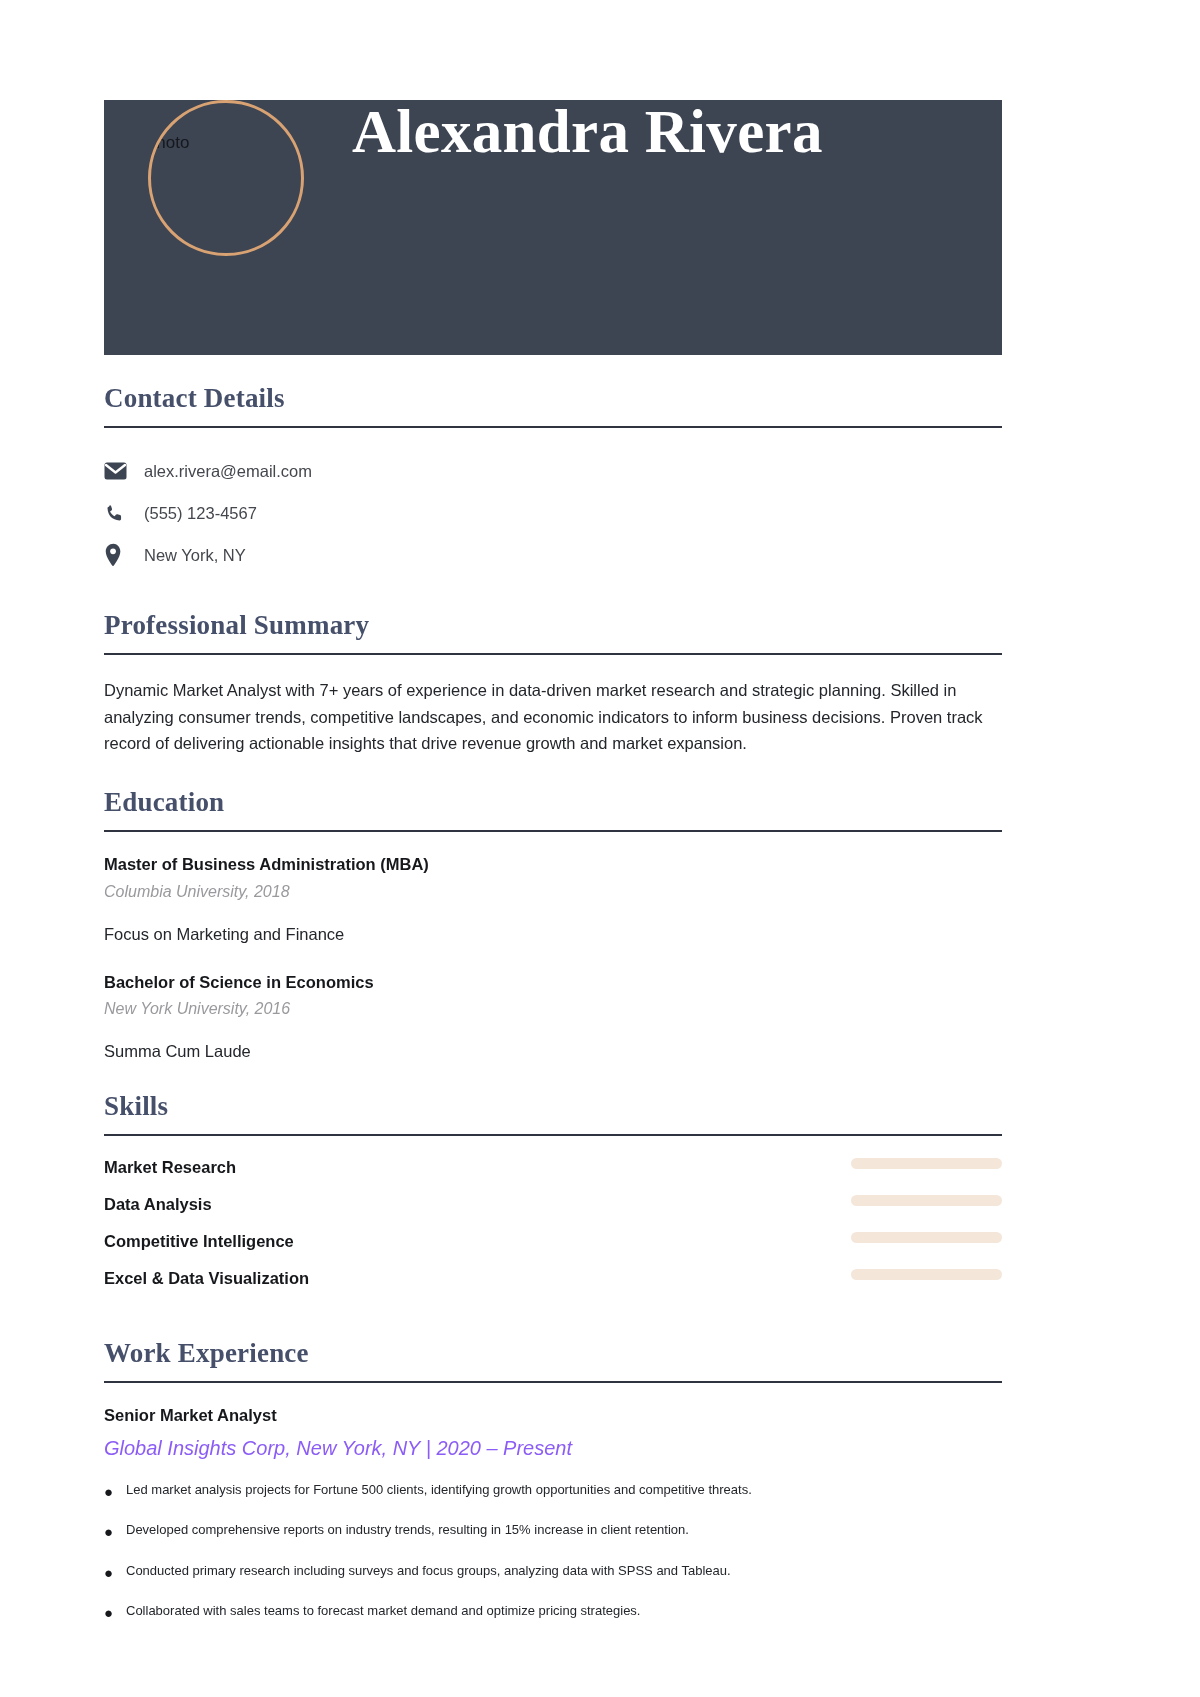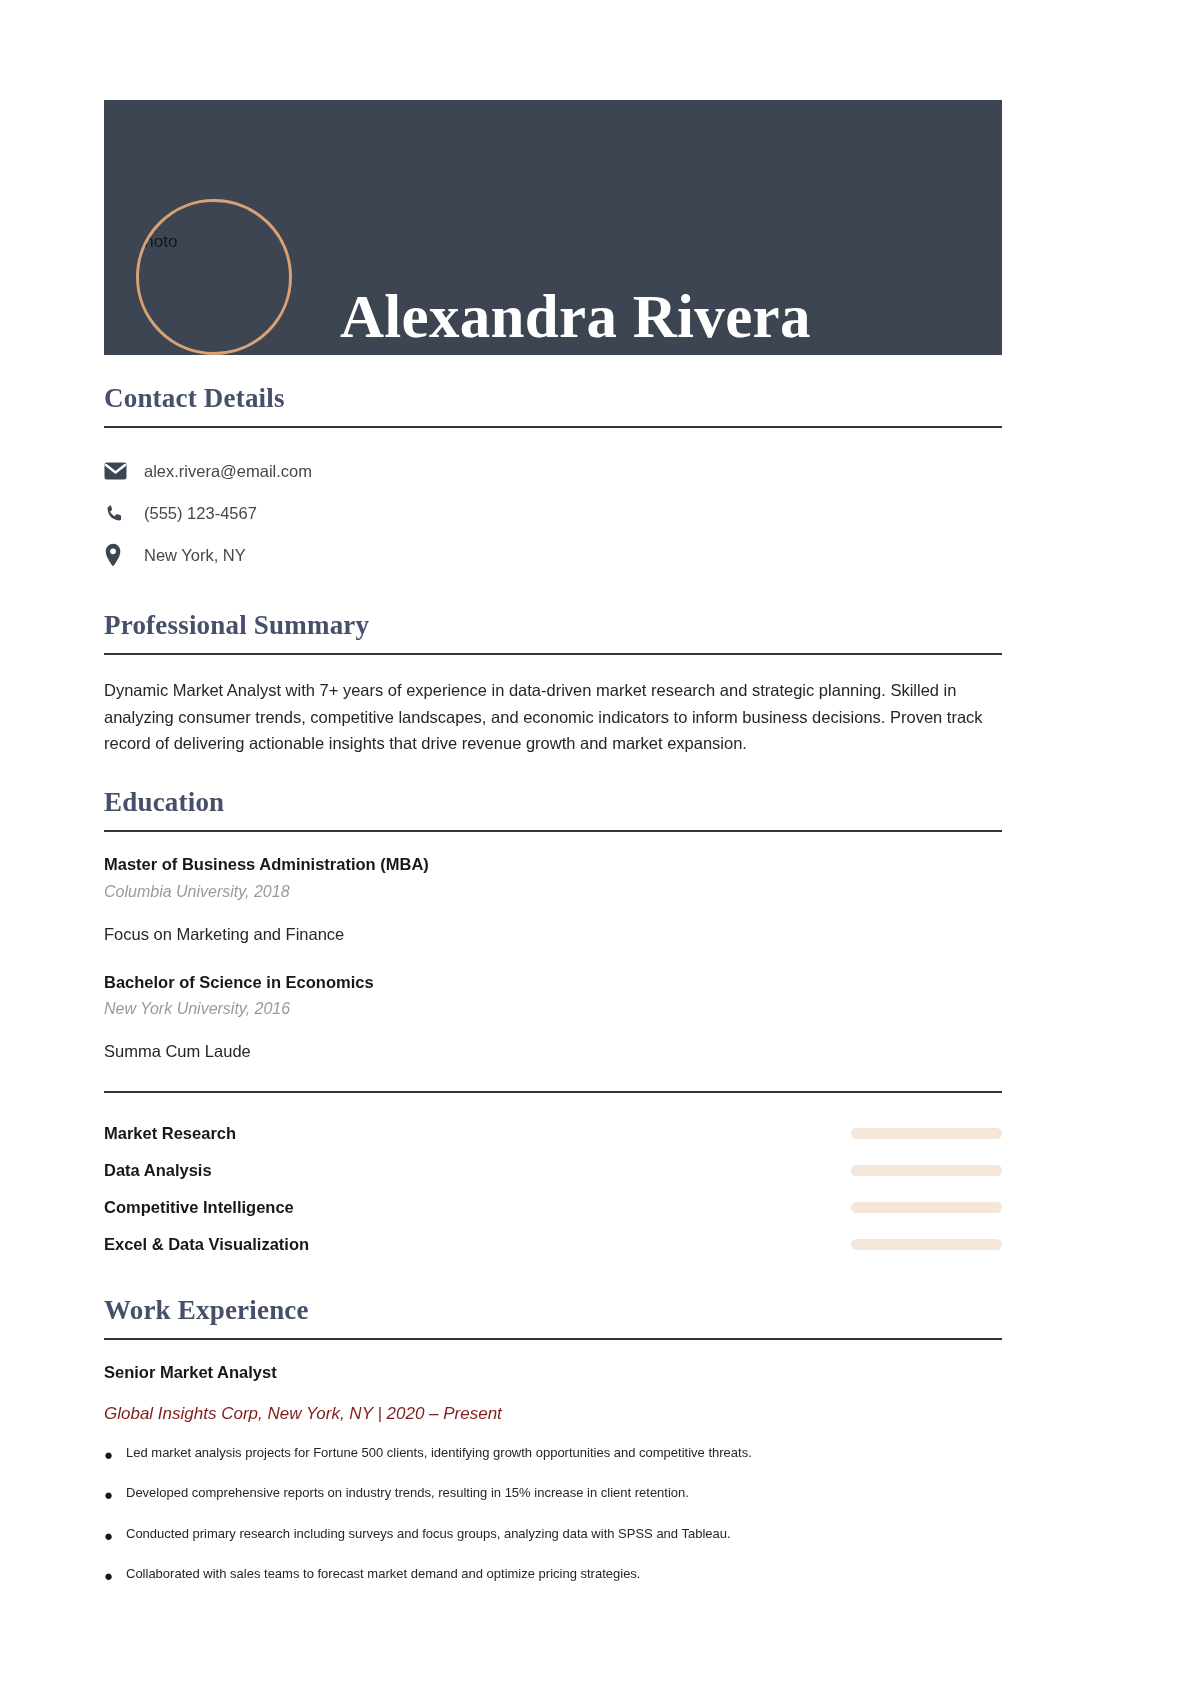--- a/index.html
+++ b/index.html
@@ -25,22 +25,22 @@
     top: 0;
     width: 898px;
   }
 
   
   .header-banner {
     margin-top: 100px;
     height: 255px;
     background: #3d4452;
     display: flex;
-    align-items: flex-end;
-    padding-left: 32px;
+    align-items: flex-start;
+    padding-left: 44px;
     position: relative;
   }
 
   .photo-circle {
     width: 156px;
     height: 156px;
     border-radius: 50%;
     border: 3px solid #d9a273;
     flex: 0 0 auto;
     position: relative;
@@ -153,21 +153,21 @@
     font-size: 16.5px;
     color: #23262b;
     margin-top: 20px;
   }
 
   
   .skills-list { margin-top: 22px; }
 
   .skill-row {
     display: flex;
-    align-items: center;
+    align-items: flex-start;
     justify-content: space-between;
     height: 37px;
   }
 
   .skill-name {
     font-size: 16.5px;
     font-weight: bold;
     color: #16181c;
   }
 
@@ -190,25 +190,25 @@
   .job-list { margin-top: 20px; }
 
   .job-role {
     font-size: 16.5px;
     font-weight: bold;
     color: #16181c;
     line-height: 1.5;
   }
 
   .job-meta {
-    font-size: 17px;
+    font-size: 20px;
     font-style: italic;
-    color: #7f1d1d;
+    color: #8b5cf6;
     line-height: 1.6;
-    margin-top: 15px;
+    margin-top: 4px;
   }
 
   .bullets { margin-top: 16px; }
 
   .bullet-row {
     display: flex;
     align-items: flex-start;
     margin-bottom: 17px;
   }
 
@@ -301,20 +301,21 @@
         <div class="edu-item" style="margin-top:26px;">
           <div class="edu-degree">Bachelor of Science in Economics</div>
           <div class="edu-school">New York University, 2016</div>
           <div class="edu-note">Summa Cum Laude</div>
         </div>
 
       </div>
     </div>
 
     <div class="section" style="margin-top:30px;">
+      <div class="section-heading">Skills</div>
       <div class="section-rule"></div>
 
       <div class="skills-list">
 
         <div class="skill-row">
           <span class="skill-name">Market Research</span>
           <span class="skill-bar-track" style="background: rgb(245, 230, 218);">
             <span class="skill-bar-fill" style="width: 95%; background: rgb(216, 160, 112);"></span>
           </span>
         </div>

